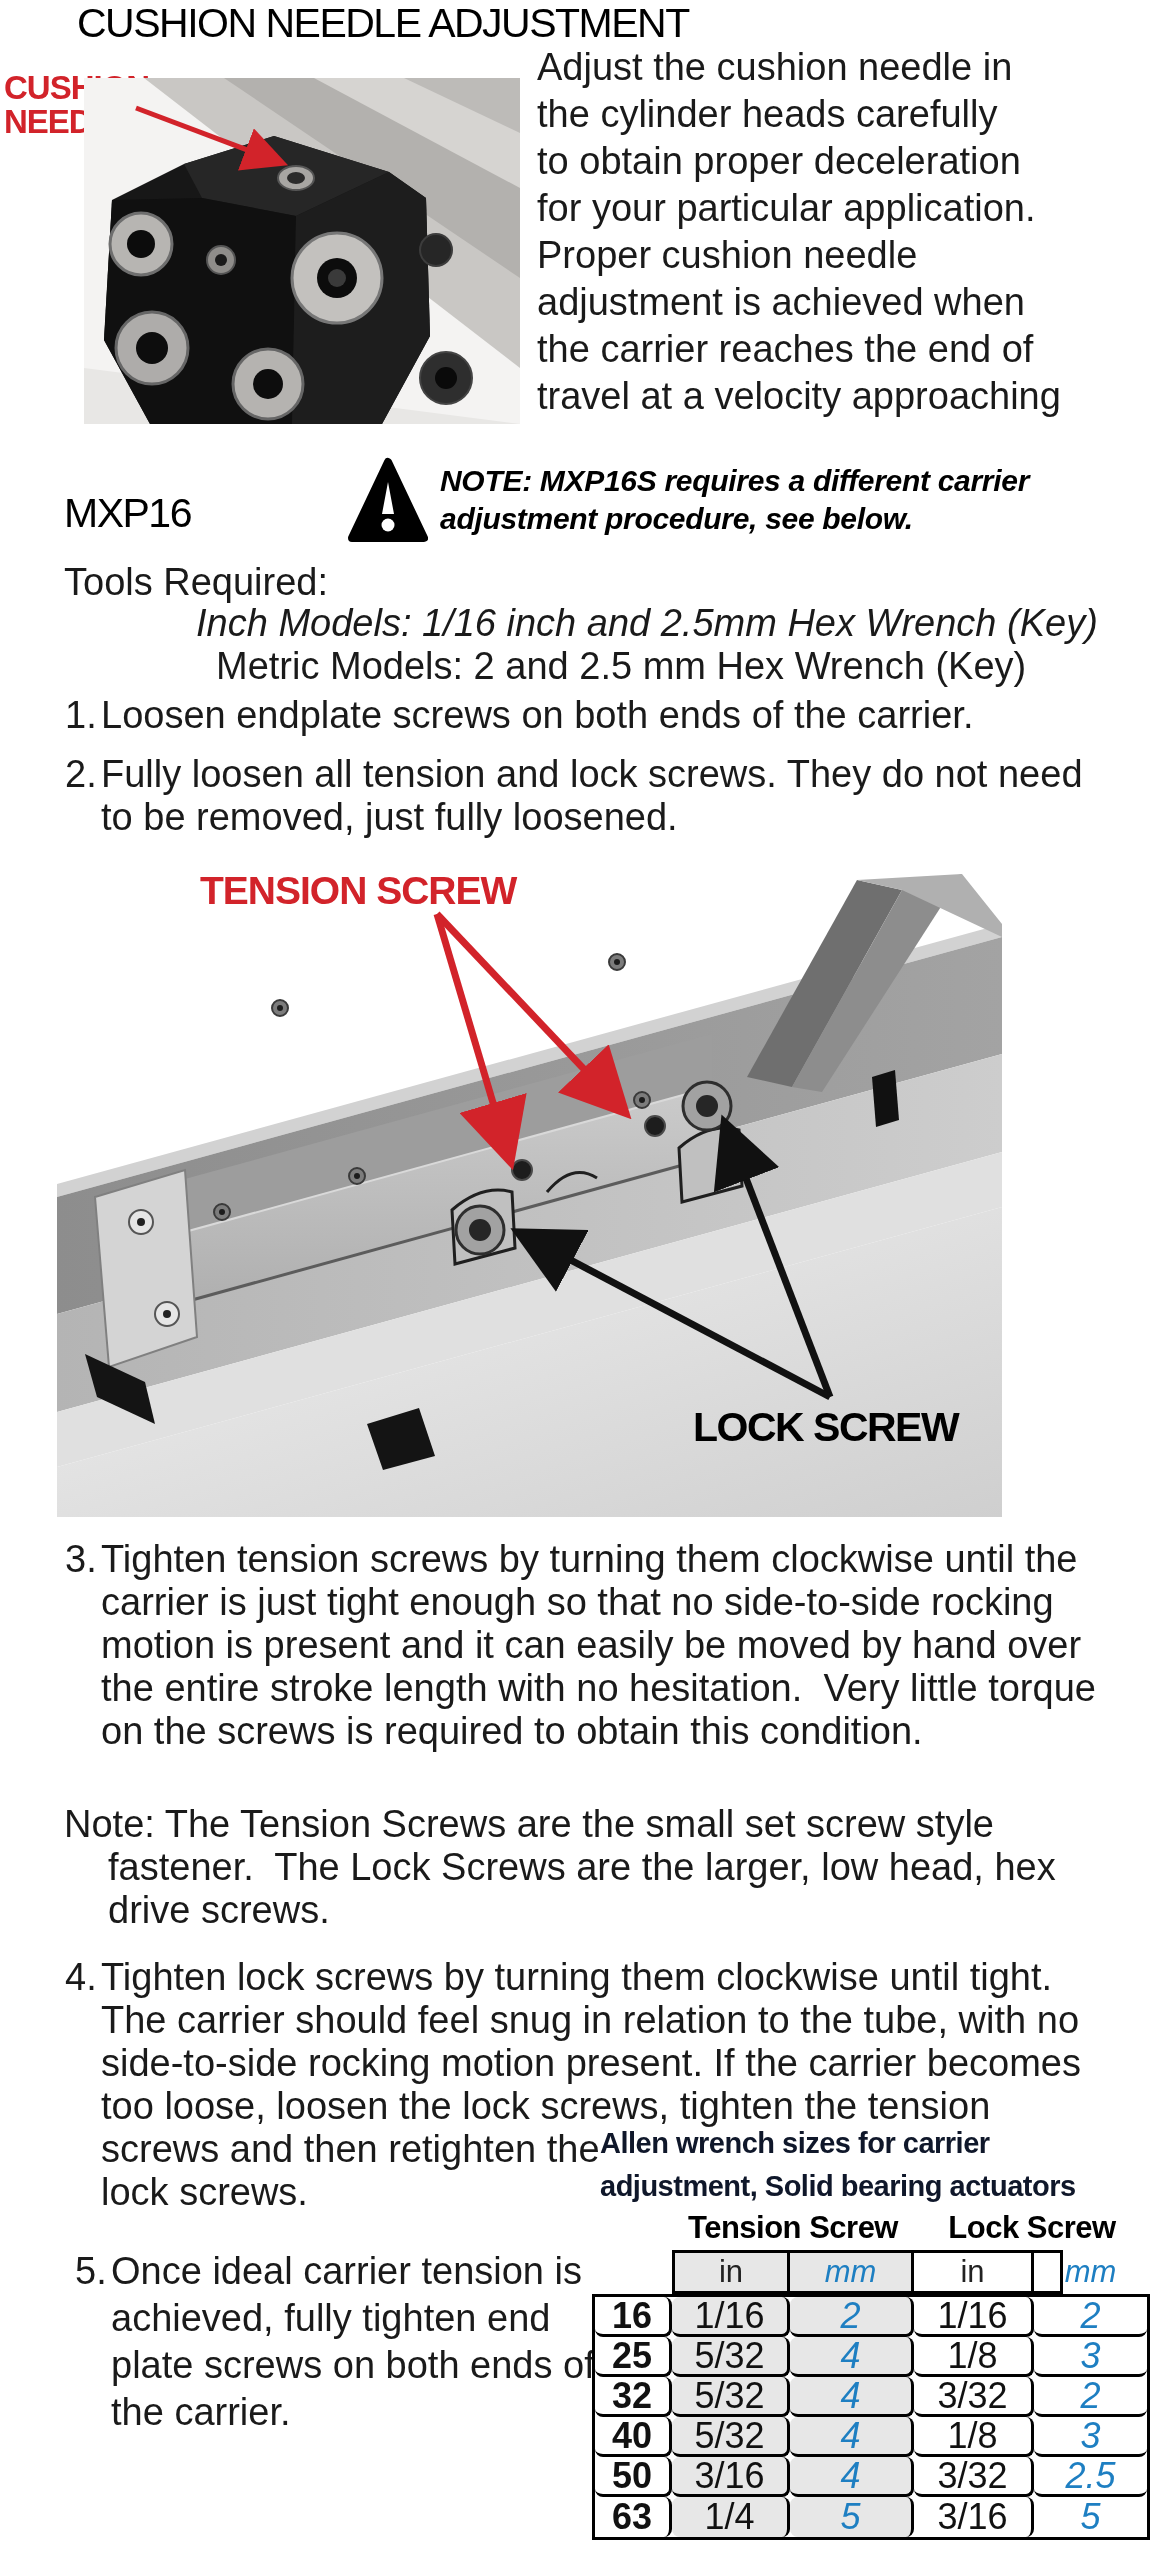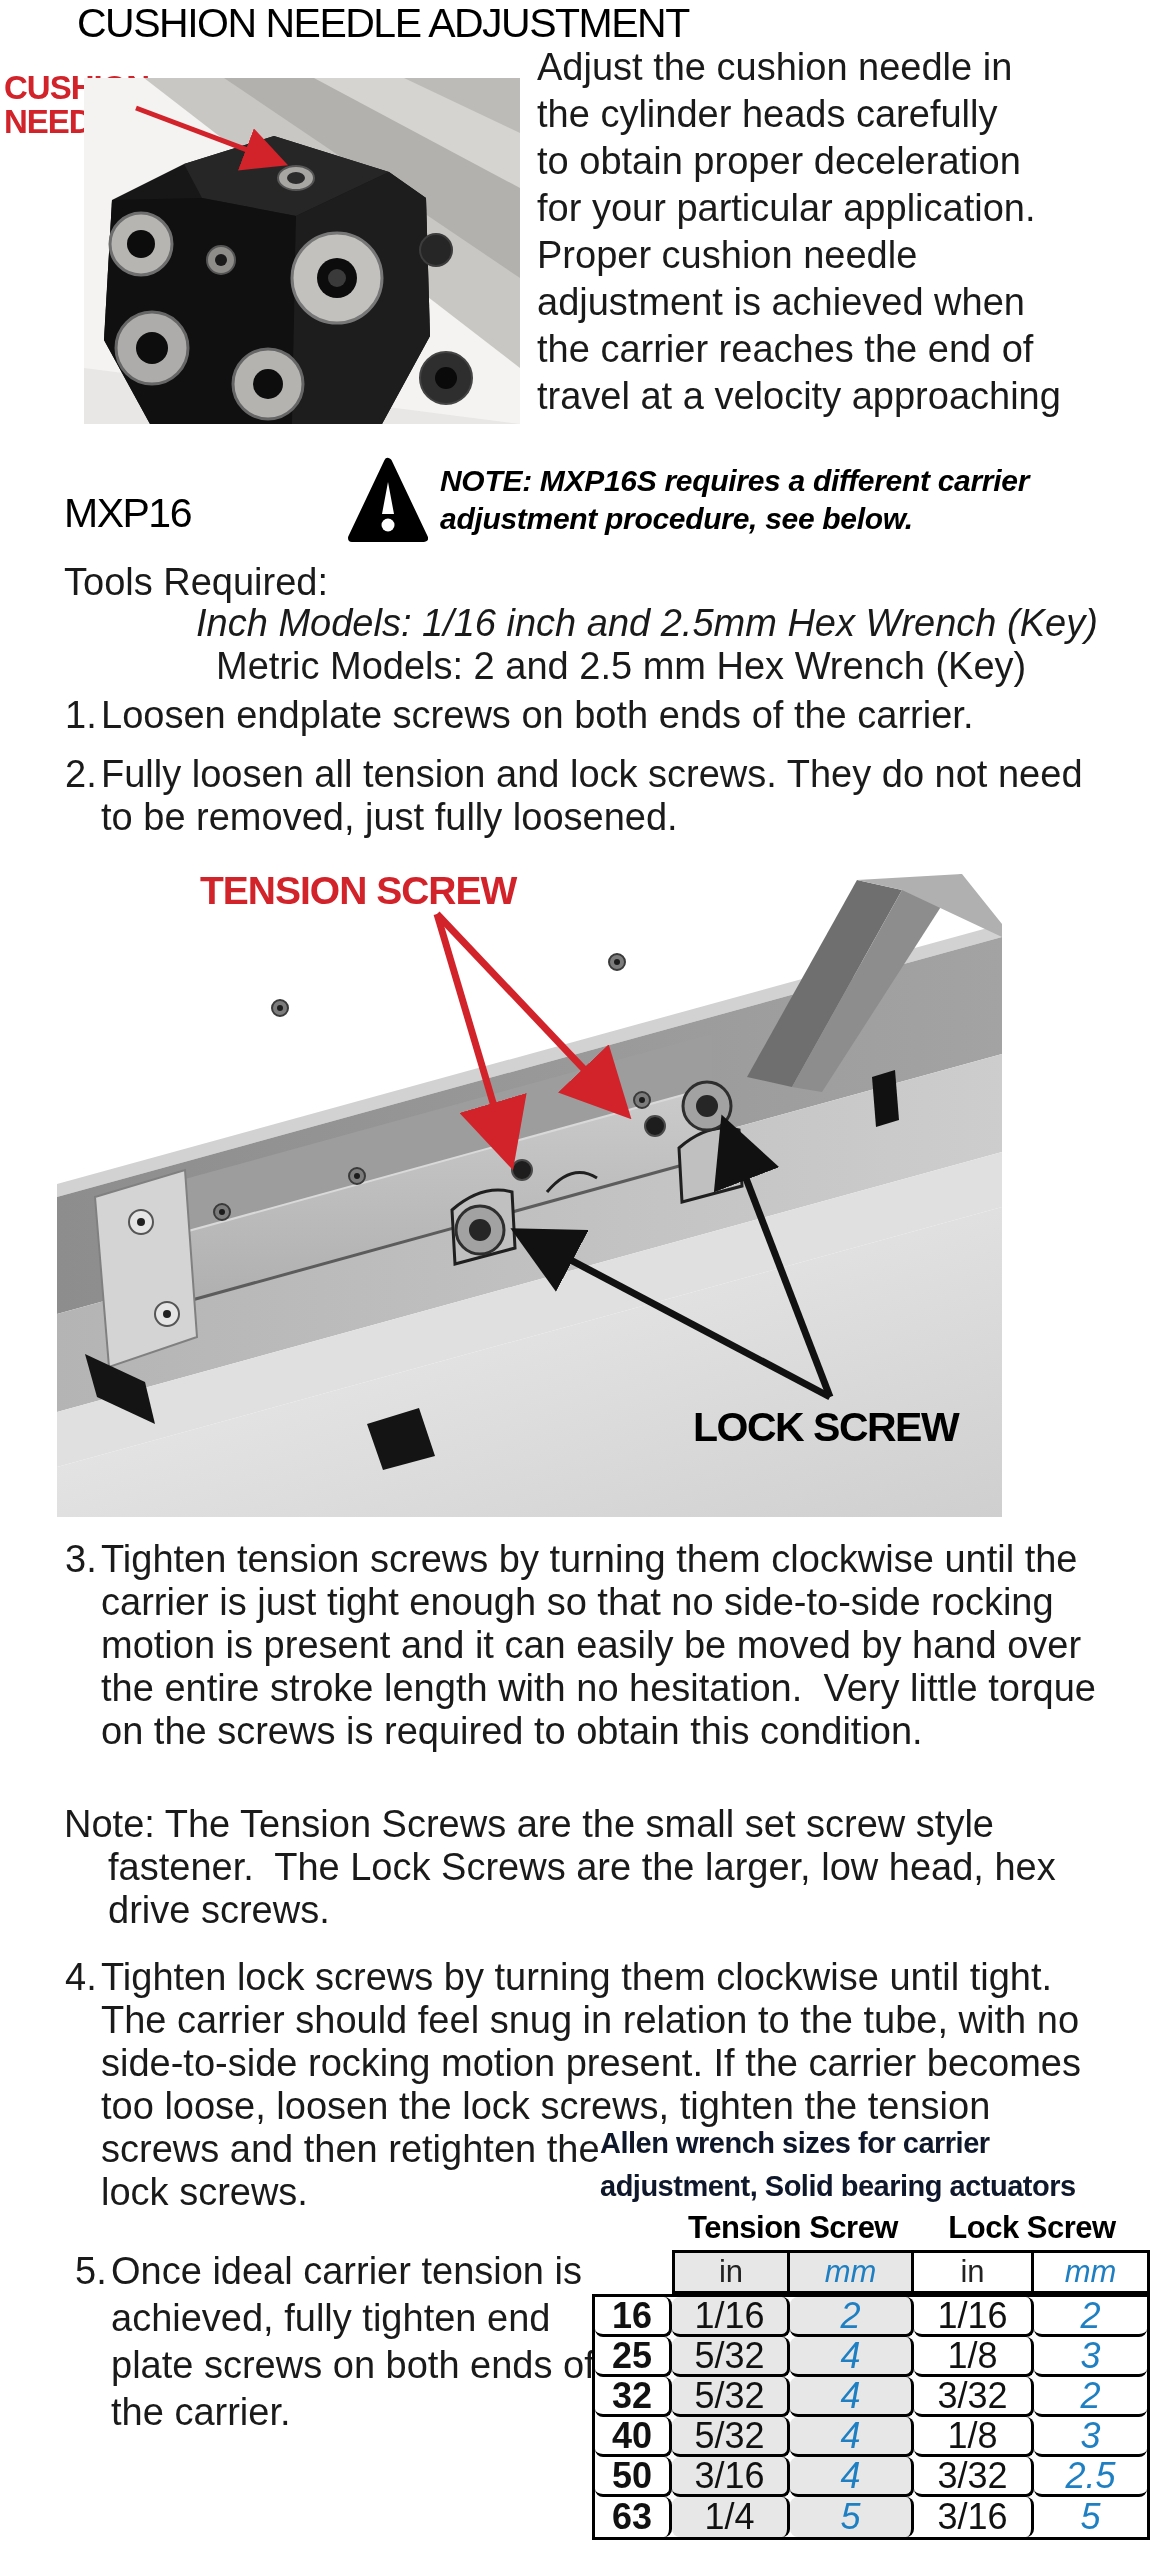--- a/index.html
+++ b/index.html
@@ -13,21 +13,21 @@
   .step .num{position:absolute;left:0;top:0;font-size:38px;line-height:43px;color:#1a1a1a;}
   .step .txt{display:inline-block;margin-left:36px;}
   .hang{ text-indent:-44px; }
   .red-label{color:#d2232a;font-weight:bold;letter-spacing:-1px;white-space:pre-line;}
   .photo-label{font-weight:bold;letter-spacing:-1.5px;color:#000;}
   .note-italic{font-style:italic;font-weight:bold;font-size:30px;line-height:38px;
                letter-spacing:-0.3px;white-space:pre-line;color:#000;}
   
   .tbl-title{font-size:29px;line-height:43px;font-weight:bold;letter-spacing:-0.5px;white-space:pre-line;color:#0f172a;}
   .tbl-ghdr{font-size:31px;font-weight:bold;letter-spacing:-0.5px;color:#000;}
-  .unit-row{position:absolute;left:672px;top:2250px;width:478px;height:44px;border:3px solid #000;
+  .unit-row{position:absolute;left:672px;top:2250px;width:391px;height:44px;border:3px solid #000;
             display:grid;grid-template-columns:115px 124px 120px 113px;box-sizing:border-box;}
   .unit-cell{display:flex;align-items:center;justify-content:center;font-size:31px;border-right:3px solid #000;}
   .unit-cell.last{border-right:none;}
   .main-grid{position:absolute;left:592px;top:2294px;width:558px;height:246px;border:3px solid #000;
              display:grid;grid-template-columns:77px 118px 124px 120px 113px;grid-auto-rows:40px;box-sizing:border-box;}
   .cell{display:flex;align-items:center;justify-content:center;font-size:36px;
         border-right:3px solid #000;border-bottom:3px solid #000;background:#fff;border-radius:8px;}
   .cell.lastcol{border-right:none;}
   .cell.lastrow{border-bottom:none;}
   .cell.gray{background:#e7e7e7;}

